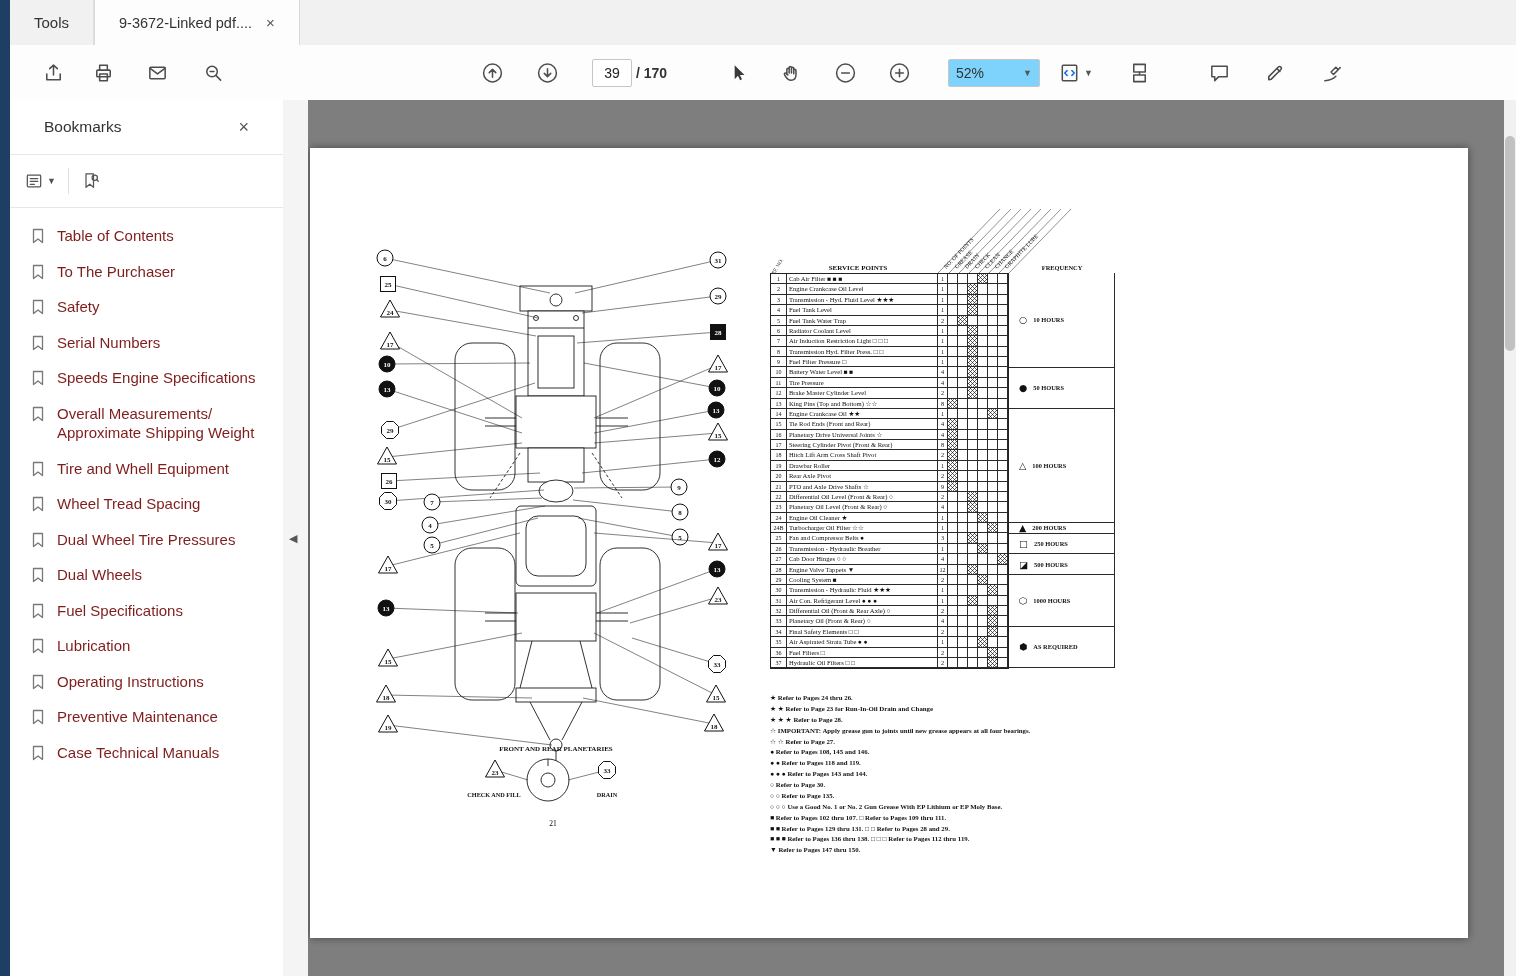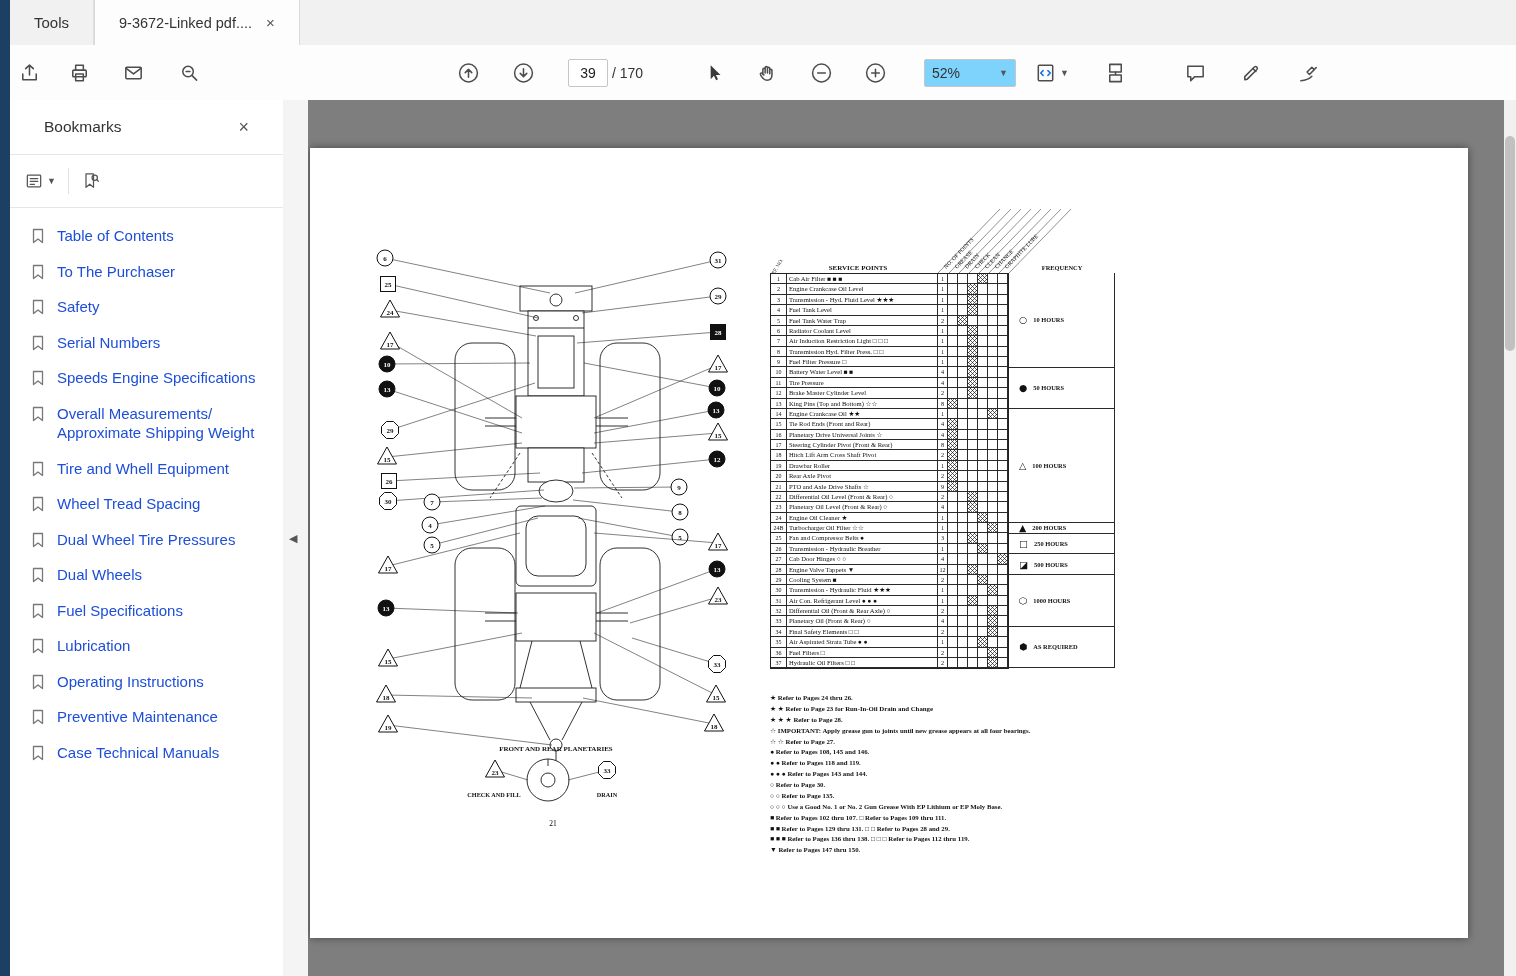--- a/index.html
+++ b/index.html
@@ -9,42 +9,42 @@
   .tabbar{position:absolute;left:10px;top:0;right:0;height:45px;background:#f1f1f1;
     border-bottom:1px solid #d9d9d9;display:flex;align-items:stretch;}
   .tab{display:flex;align-items:center;padding:0 24px;font-size:15px;color:#333;cursor:default;}
   .tab.tools{border-right:1px solid #dedede;}
   .tab.active{background:#fdfdfd;border-left:1px solid #d9d9d9;border-right:1px solid #d9d9d9;
     margin-bottom:-1px;border-bottom:1px solid #fdfdfd;font-size:14.5px;gap:14px;}
   .tab-close{font-size:15px;color:#555;line-height:1;}
   
   .toolbar{position:absolute;left:10px;top:45px;right:0;height:55px;background:#fdfdfd;
     border-bottom:1px solid #d2d2d2;}
-  .tb-item{position:absolute;top:50%;transform:translateY(-50%);display:flex;align-items:center;gap:3px;color:#4d4d4d;}
+  .tb-item{position:absolute;top:50%;transform:translateY(-50%);display:flex;align-items:center;gap:3px;color:#4d4d4d;margin-left:24px;}
   .tb-item svg{width:23px;height:23px;stroke:#4d4d4d;fill:none;stroke-width:1.6;stroke-linecap:round;stroke-linejoin:round;}
   .page-input{width:34px;height:24px;border:1px solid #c6c6c6;border-radius:2px;text-align:center;
     font-size:14px;color:#222;font-family:inherit;background:#fff;}
-  .page-count{font-size:14px;color:#333;}
+  .page-count{font-size:14px;color:#333;font-weight:bold;}
   .zoom-box{width:76px;height:26px;border:1px solid #c6c6c6;border-radius:2px;display:flex;
     align-items:center;justify-content:space-between;padding:0 7px;font-size:14px;color:#333;background:#7dd3fc;}
   .caret{font-size:9px;color:#555;}
   
   .sidebar{position:absolute;left:10px;top:100px;width:273px;bottom:0;background:#ffffff;
     border-right:1px solid #d6d6d6;overflow:hidden;}
   .sb-header{height:54px;display:flex;align-items:center;justify-content:space-between;
     padding:0 34px;border-bottom:1px solid #e6e6e6;}
   .sb-title{font-size:15.5px;color:#333;}
   .sb-close{font-size:18px;color:#555;}
   .sb-tools{height:52px;display:flex;align-items:center;padding-left:14px;gap:12px;border-bottom:1px solid #e6e6e6;}
   .sb-tools svg{width:20px;height:20px;stroke:#555;fill:none;stroke-width:1.5;stroke-linecap:round;stroke-linejoin:round;}
   .vdiv{width:1px;height:26px;background:#e0e0e0;}
   .bm-list{padding-top:10px;}
   .bm-item{display:flex;gap:11px;padding:8px 14px 8px 20px;align-items:flex-start;cursor:default;}
   .bm-ic{width:16px;height:16px;flex:0 0 16px;margin-top:2px;}
-  .bm-label{font-size:15px;color:#1d4ed8;line-height:1.3;}
+  .bm-label{font-size:15px;color:#7f1d1d;line-height:1.3;}
   
   .gutter{position:absolute;left:283px;top:100px;width:25px;bottom:0;background:#f4f4f4;}
   .collapse{position:absolute;left:6px;top:432px;font-size:11px;color:#555;}
   
   .pdf-area{position:absolute;left:308px;top:100px;right:0;bottom:0;background:#7e7e7e;overflow:hidden;}
   .vscroll{position:absolute;right:0;top:0;bottom:0;width:12px;background:#f1f1f1;}
   .vthumb{position:absolute;right:1px;top:36px;width:10px;height:215px;background:#c1c1c1;border-radius:5px;}
   .pdf-page{position:absolute;left:2px;top:48px;width:1158px;height:790px;background:#ffffff;
     box-shadow:0 0 8px rgba(0,0,0,.45);
     font-family:"Liberation Serif","DejaVu Serif","DejaVu Sans",serif;color:#111;}

